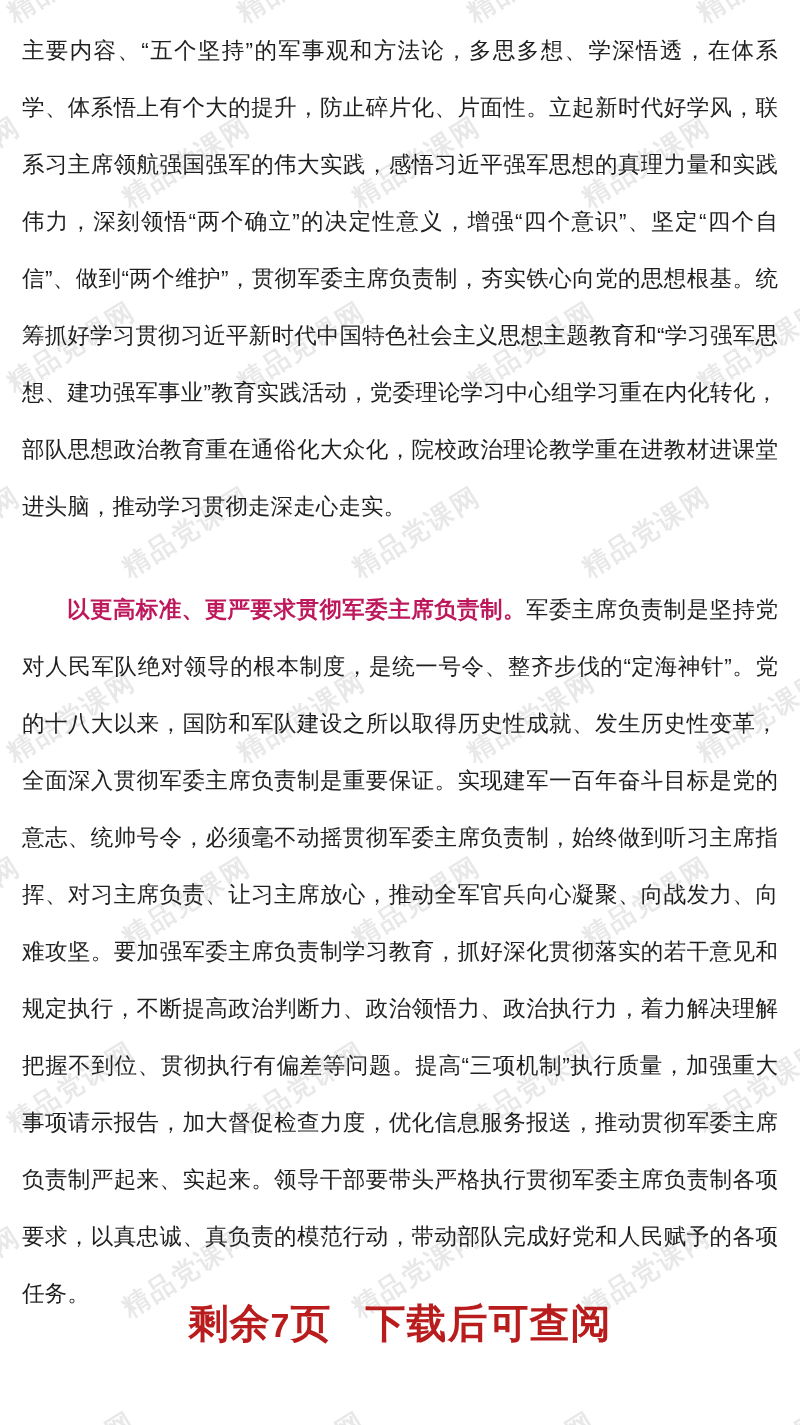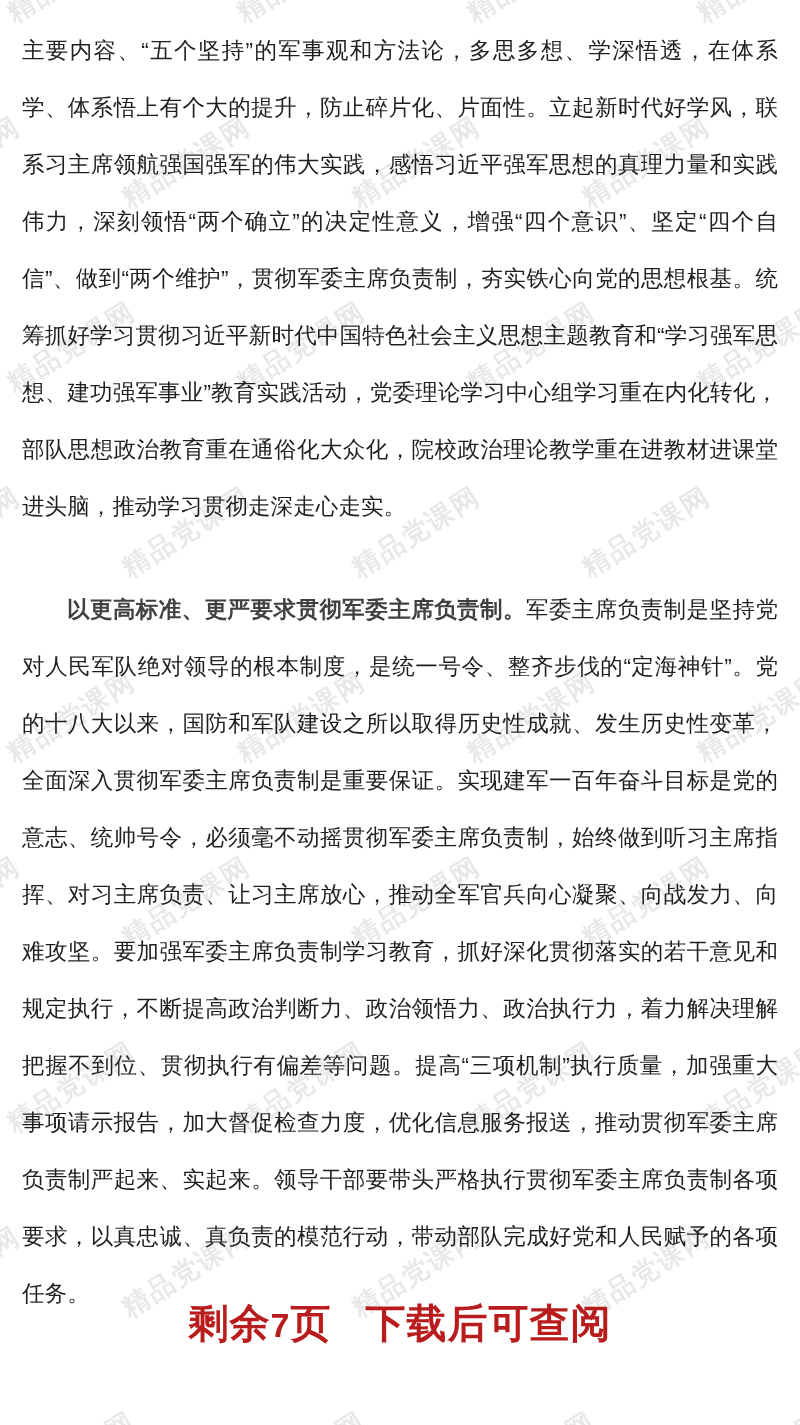--- a/index.html
+++ b/index.html
@@ -65,21 +65,21 @@
     letter-spacing: 0.1px;
   }
   .paragraph + .paragraph {
     margin-top: 46px;
   }
   .paragraph.indent {
     text-indent: 45px;
   }
   .lead-bold {
     font-weight: 700;
-    color: #404040;
+    color: #be185d;
   }
 
   
   #footer-banner {
     position: absolute;
     left: 0;
     right: 0;
     top: 1303px;
     z-index: 3;
     text-align: center;

